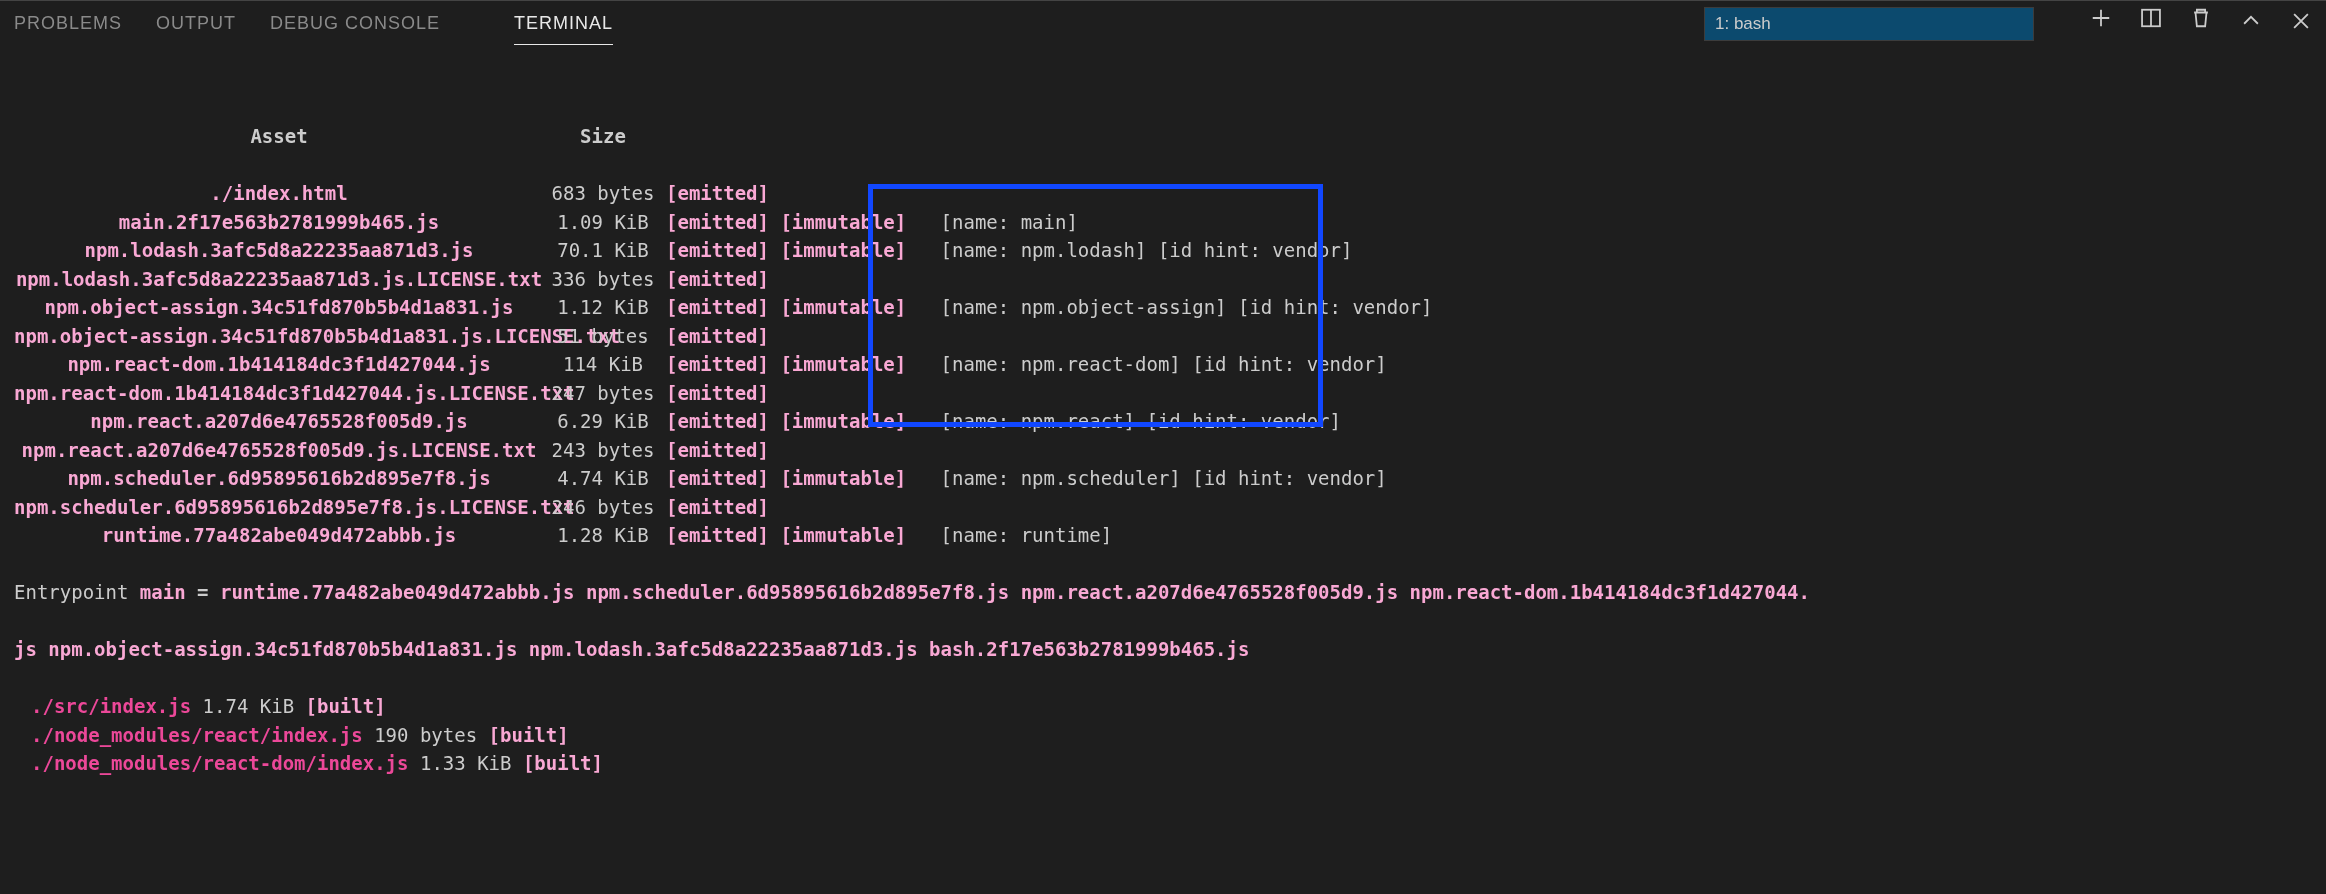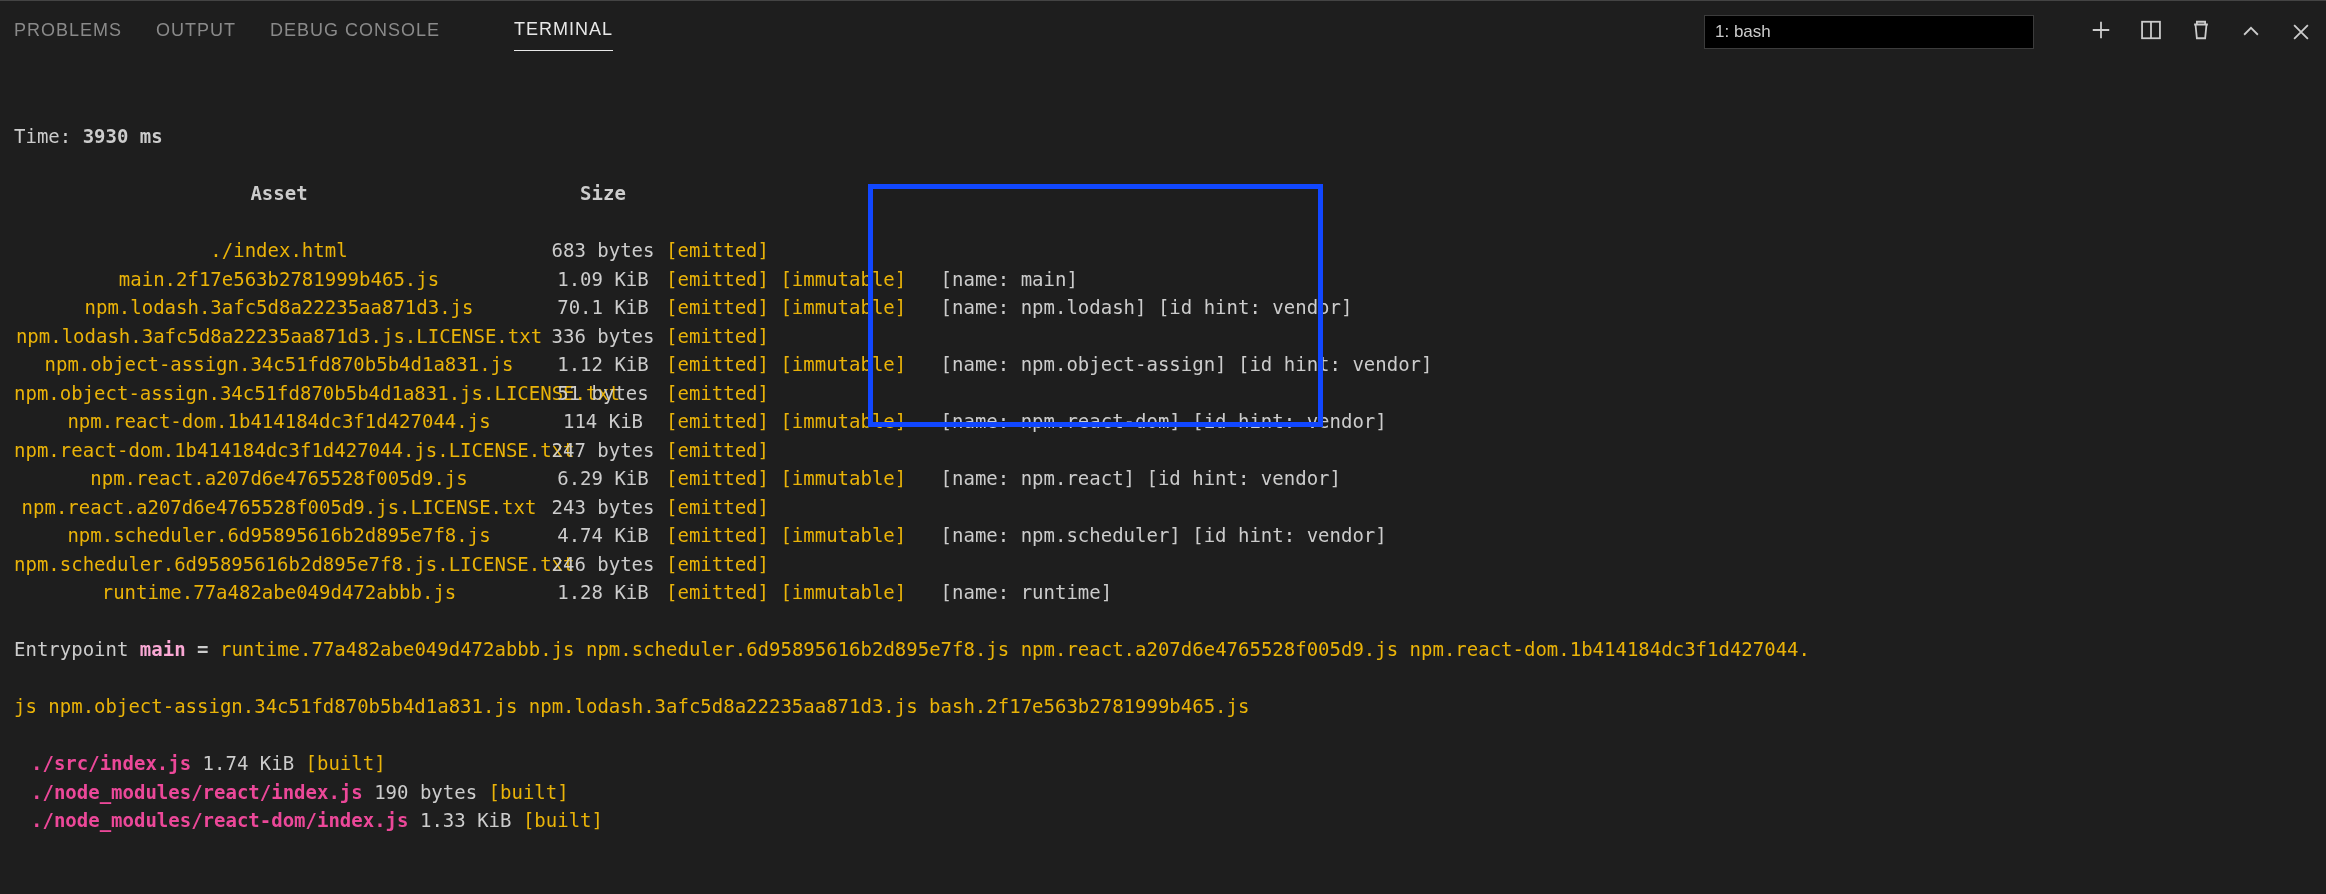--- a/index.html
+++ b/index.html
@@ -15,40 +15,40 @@
   .panel {
     width: 100%;
     height: 100%;
     display: flex;
     flex-direction: column;
     padding-top: 6px;
     border-top: 1px solid #444;
   }
   .tabs-row {
     display: flex;
-    align-items: center;
+    align-items: flex-start;
     padding: 0 14px;
     height: 50px;
     gap: 34px;
     font-family: -apple-system, "Segoe UI", sans-serif;
     font-size: 18px;
     color: #8a8a8a;
     letter-spacing: 1px;
   }
   .tab { cursor: pointer; padding: 6px 0 10px 0; }
   .tab.active {
     color: #e8e8e8;
     border-bottom: 1.5px solid #e8e8e8;
     margin-left: 40px;
   }
   .spacer { flex: 1; }
   .term-select {
     display: flex;
     align-items: center;
-    background: #000000;
+    background: #0c4a6e;
     border: 1px solid #3c3c3c;
     color: #cccccc;
     height: 34px;
     width: 330px;
     padding: 0 10px;
     font-size: 17px;
     font-family: -apple-system, sans-serif;
     letter-spacing: 0;
   }
   .term-select .chev { margin-left: auto; }
@@ -68,21 +68,21 @@
   .terminal {
     flex: 1;
     padding: 8px 14px;
     line-height: 28.5px;
     white-space: pre;
     position: relative;
     overflow: hidden;
   }
   .line { display: block; }
   .b { font-weight: bold; }
-  .bgreen { color: #eab308; font-weight: normal; }
+  .bgreen { color: #f9a8d4; font-weight: bold; }
   .yellow-b { color: #f9a8d4; font-weight: bold; }
   .white-b { color: #ec4899; font-weight: bold; margin-left: 17px; }
 
   .asset-col { display: inline-block; width: 530px; text-align: center; }
   .size-col  { display: inline-block; width: 118px; text-align: center; margin-left: 0; }
   .tags-col  { display: inline-block; margin-left: 4px; }
 
   .highlight-box {
     position: absolute;
     border: 5px solid #1147ff;
@@ -123,21 +123,20 @@
             <path d="M3 10l5-5 5 5"></path>
           </svg></span>
       <span class="glyph"><svg viewBox="0 0 16 16">
             <path d="M3 3l10 10M13 3L3 13"></path>
           </svg></span>
     </div>
   </div>
 
   <div class="terminal">
     <div class="highlight-box" id="hlbox" style="top: 127px; left: 868px; width: 455px; height: 243px;"></div>
-<span class="line"><span>Time: </span><span class="b">3930 ms</span></span>
 <span class="line"><span class="asset-col b">Asset</span><span class="size-col b">Size</span></span>
 <div id="asset-rows"><span class="line"><span class="asset-col bgreen">./index.html</span><span class="size-col">683 bytes</span><span class="tags-col"><span class="bgreen">[emitted]</span></span></span><span class="line"><span class="asset-col bgreen">main.2f17e563b2781999b465.js</span><span class="size-col">1.09 KiB</span><span class="tags-col"><span class="bgreen">[emitted]</span> <span class="bgreen">[immutable]</span>   <span>[name: main]</span></span></span><span class="line"><span class="asset-col bgreen">npm.lodash.3afc5d8a22235aa871d3.js</span><span class="size-col">70.1 KiB</span><span class="tags-col"><span class="bgreen">[emitted]</span> <span class="bgreen">[immutable]</span>   <span>[name: npm.lodash] [id hint: vendor]</span></span></span><span class="line"><span class="asset-col bgreen">npm.lodash.3afc5d8a22235aa871d3.js.LICENSE.txt</span><span class="size-col">336 bytes</span><span class="tags-col"><span class="bgreen">[emitted]</span></span></span><span class="line"><span class="asset-col bgreen">npm.object-assign.34c51fd870b5b4d1a831.js</span><span class="size-col">1.12 KiB</span><span class="tags-col"><span class="bgreen">[emitted]</span> <span class="bgreen">[immutable]</span>   <span>[name: npm.object-assign] [id hint: vendor]</span></span></span><span class="line"><span class="asset-col bgreen">npm.object-assign.34c51fd870b5b4d1a831.js.LICENSE.txt</span><span class="size-col">51 bytes</span><span class="tags-col"><span class="bgreen">[emitted]</span></span></span><span class="line"><span class="asset-col bgreen">npm.react-dom.1b414184dc3f1d427044.js</span><span class="size-col">114 KiB</span><span class="tags-col"><span class="bgreen">[emitted]</span> <span class="bgreen">[immutable]</span>   <span>[name: npm.react-dom] [id hint: vendor]</span></span></span><span class="line"><span class="asset-col bgreen">npm.react-dom.1b414184dc3f1d427044.js.LICENSE.txt</span><span class="size-col">247 bytes</span><span class="tags-col"><span class="bgreen">[emitted]</span></span></span><span class="line"><span class="asset-col bgreen">npm.react.a207d6e4765528f005d9.js</span><span class="size-col">6.29 KiB</span><span class="tags-col"><span class="bgreen">[emitted]</span> <span class="bgreen">[immutable]</span>   <span>[name: npm.react] [id hint: vendor]</span></span></span><span class="line"><span class="asset-col bgreen">npm.react.a207d6e4765528f005d9.js.LICENSE.txt</span><span class="size-col">243 bytes</span><span class="tags-col"><span class="bgreen">[emitted]</span></span></span><span class="line"><span class="asset-col bgreen">npm.scheduler.6d95895616b2d895e7f8.js</span><span class="size-col">4.74 KiB</span><span class="tags-col"><span class="bgreen">[emitted]</span> <span class="bgreen">[immutable]</span>   <span>[name: npm.scheduler] [id hint: vendor]</span></span></span><span class="line"><span class="asset-col bgreen">npm.scheduler.6d95895616b2d895e7f8.js.LICENSE.txt</span><span class="size-col">246 bytes</span><span class="tags-col"><span class="bgreen">[emitted]</span></span></span><span class="line"><span class="asset-col bgreen">runtime.77a482abe049d472abbb.js</span><span class="size-col">1.28 KiB</span><span class="tags-col"><span class="bgreen">[emitted]</span> <span class="bgreen">[immutable]</span>   <span>[name: runtime]</span></span></span></div>
 <span class="line"><span>Entrypoint </span><span class="yellow-b">main</span><span class="b"> = </span><span class="bgreen">runtime.77a482abe049d472abbb.js npm.scheduler.6d95895616b2d895e7f8.js npm.react.a207d6e4765528f005d9.js npm.react-dom.1b414184dc3f1d427044.</span></span>
 <span class="line"><span class="bgreen">js npm.object-assign.34c51fd870b5b4d1a831.js npm.lodash.3afc5d8a22235aa871d3.js bash.2f17e563b2781999b465.js</span></span>
 <div id="module-rows"><span class="line"><span class="white-b">./src/index.js</span><span> 1.74 KiB </span><span class="bgreen">[built]</span></span><span class="line"><span class="white-b">./node_modules/react/index.js</span><span> 190 bytes </span><span class="bgreen">[built]</span></span><span class="line"><span class="white-b">./node_modules/react-dom/index.js</span><span> 1.33 KiB </span><span class="bgreen">[built]</span></span><span class="line"></span></div>
 
 
   </div>
 
 </div>

